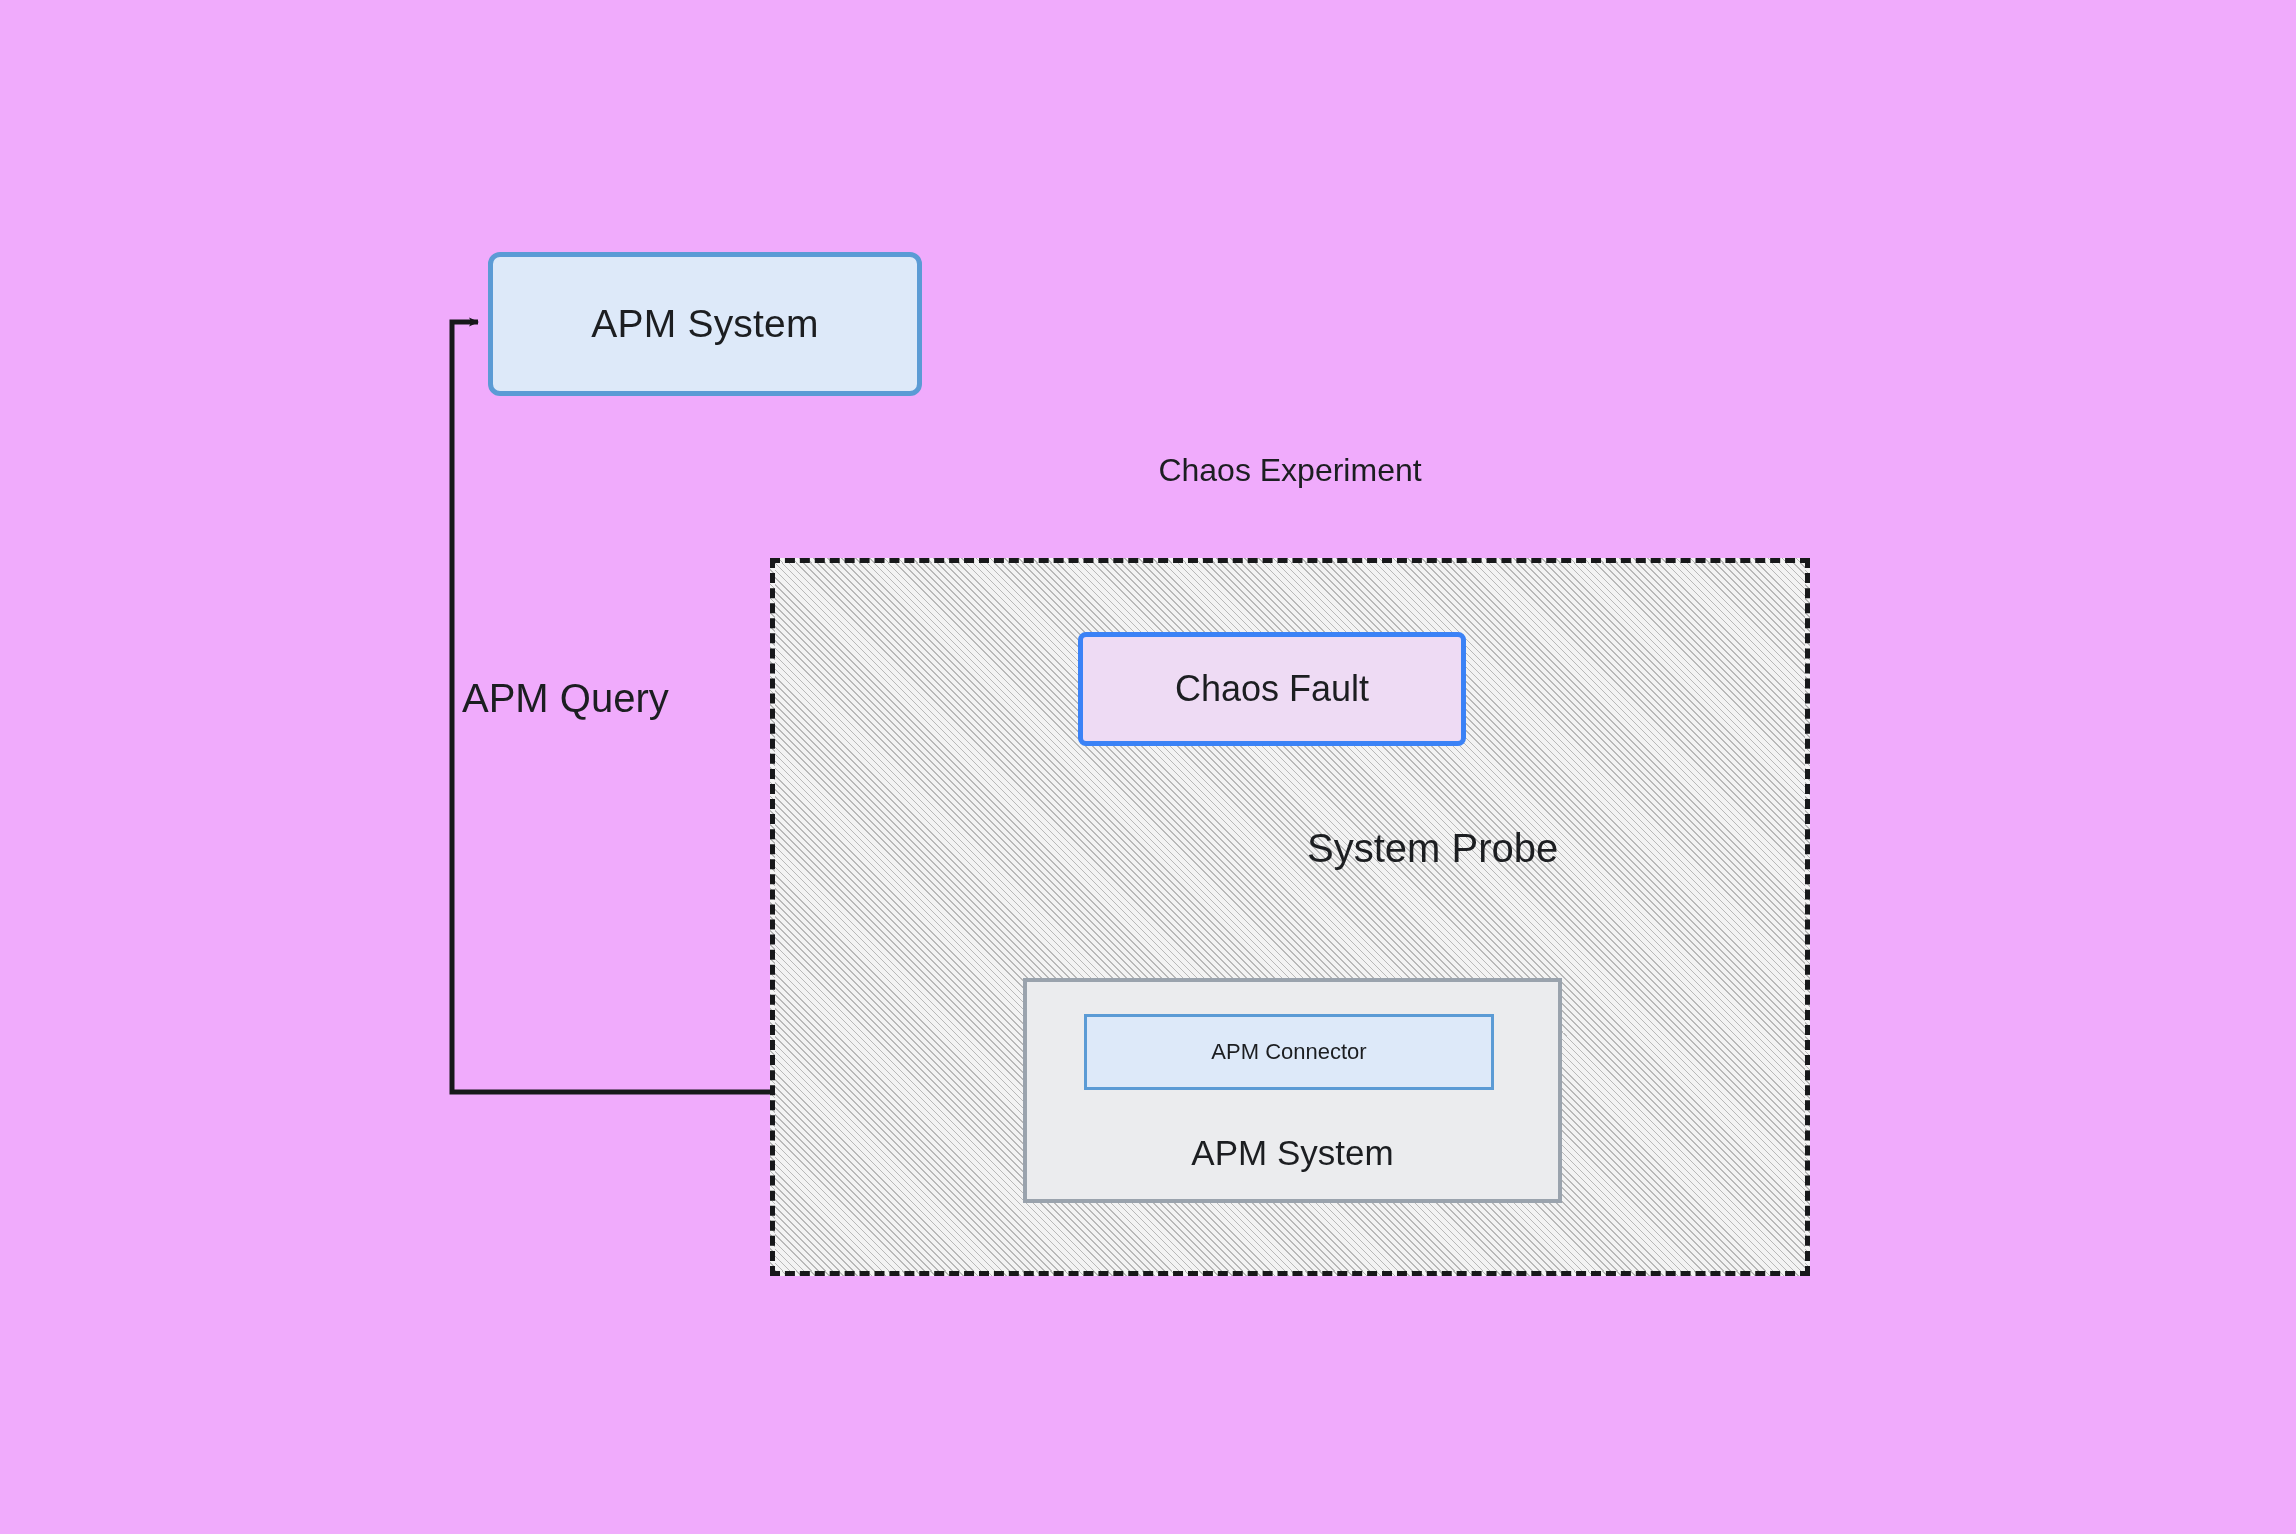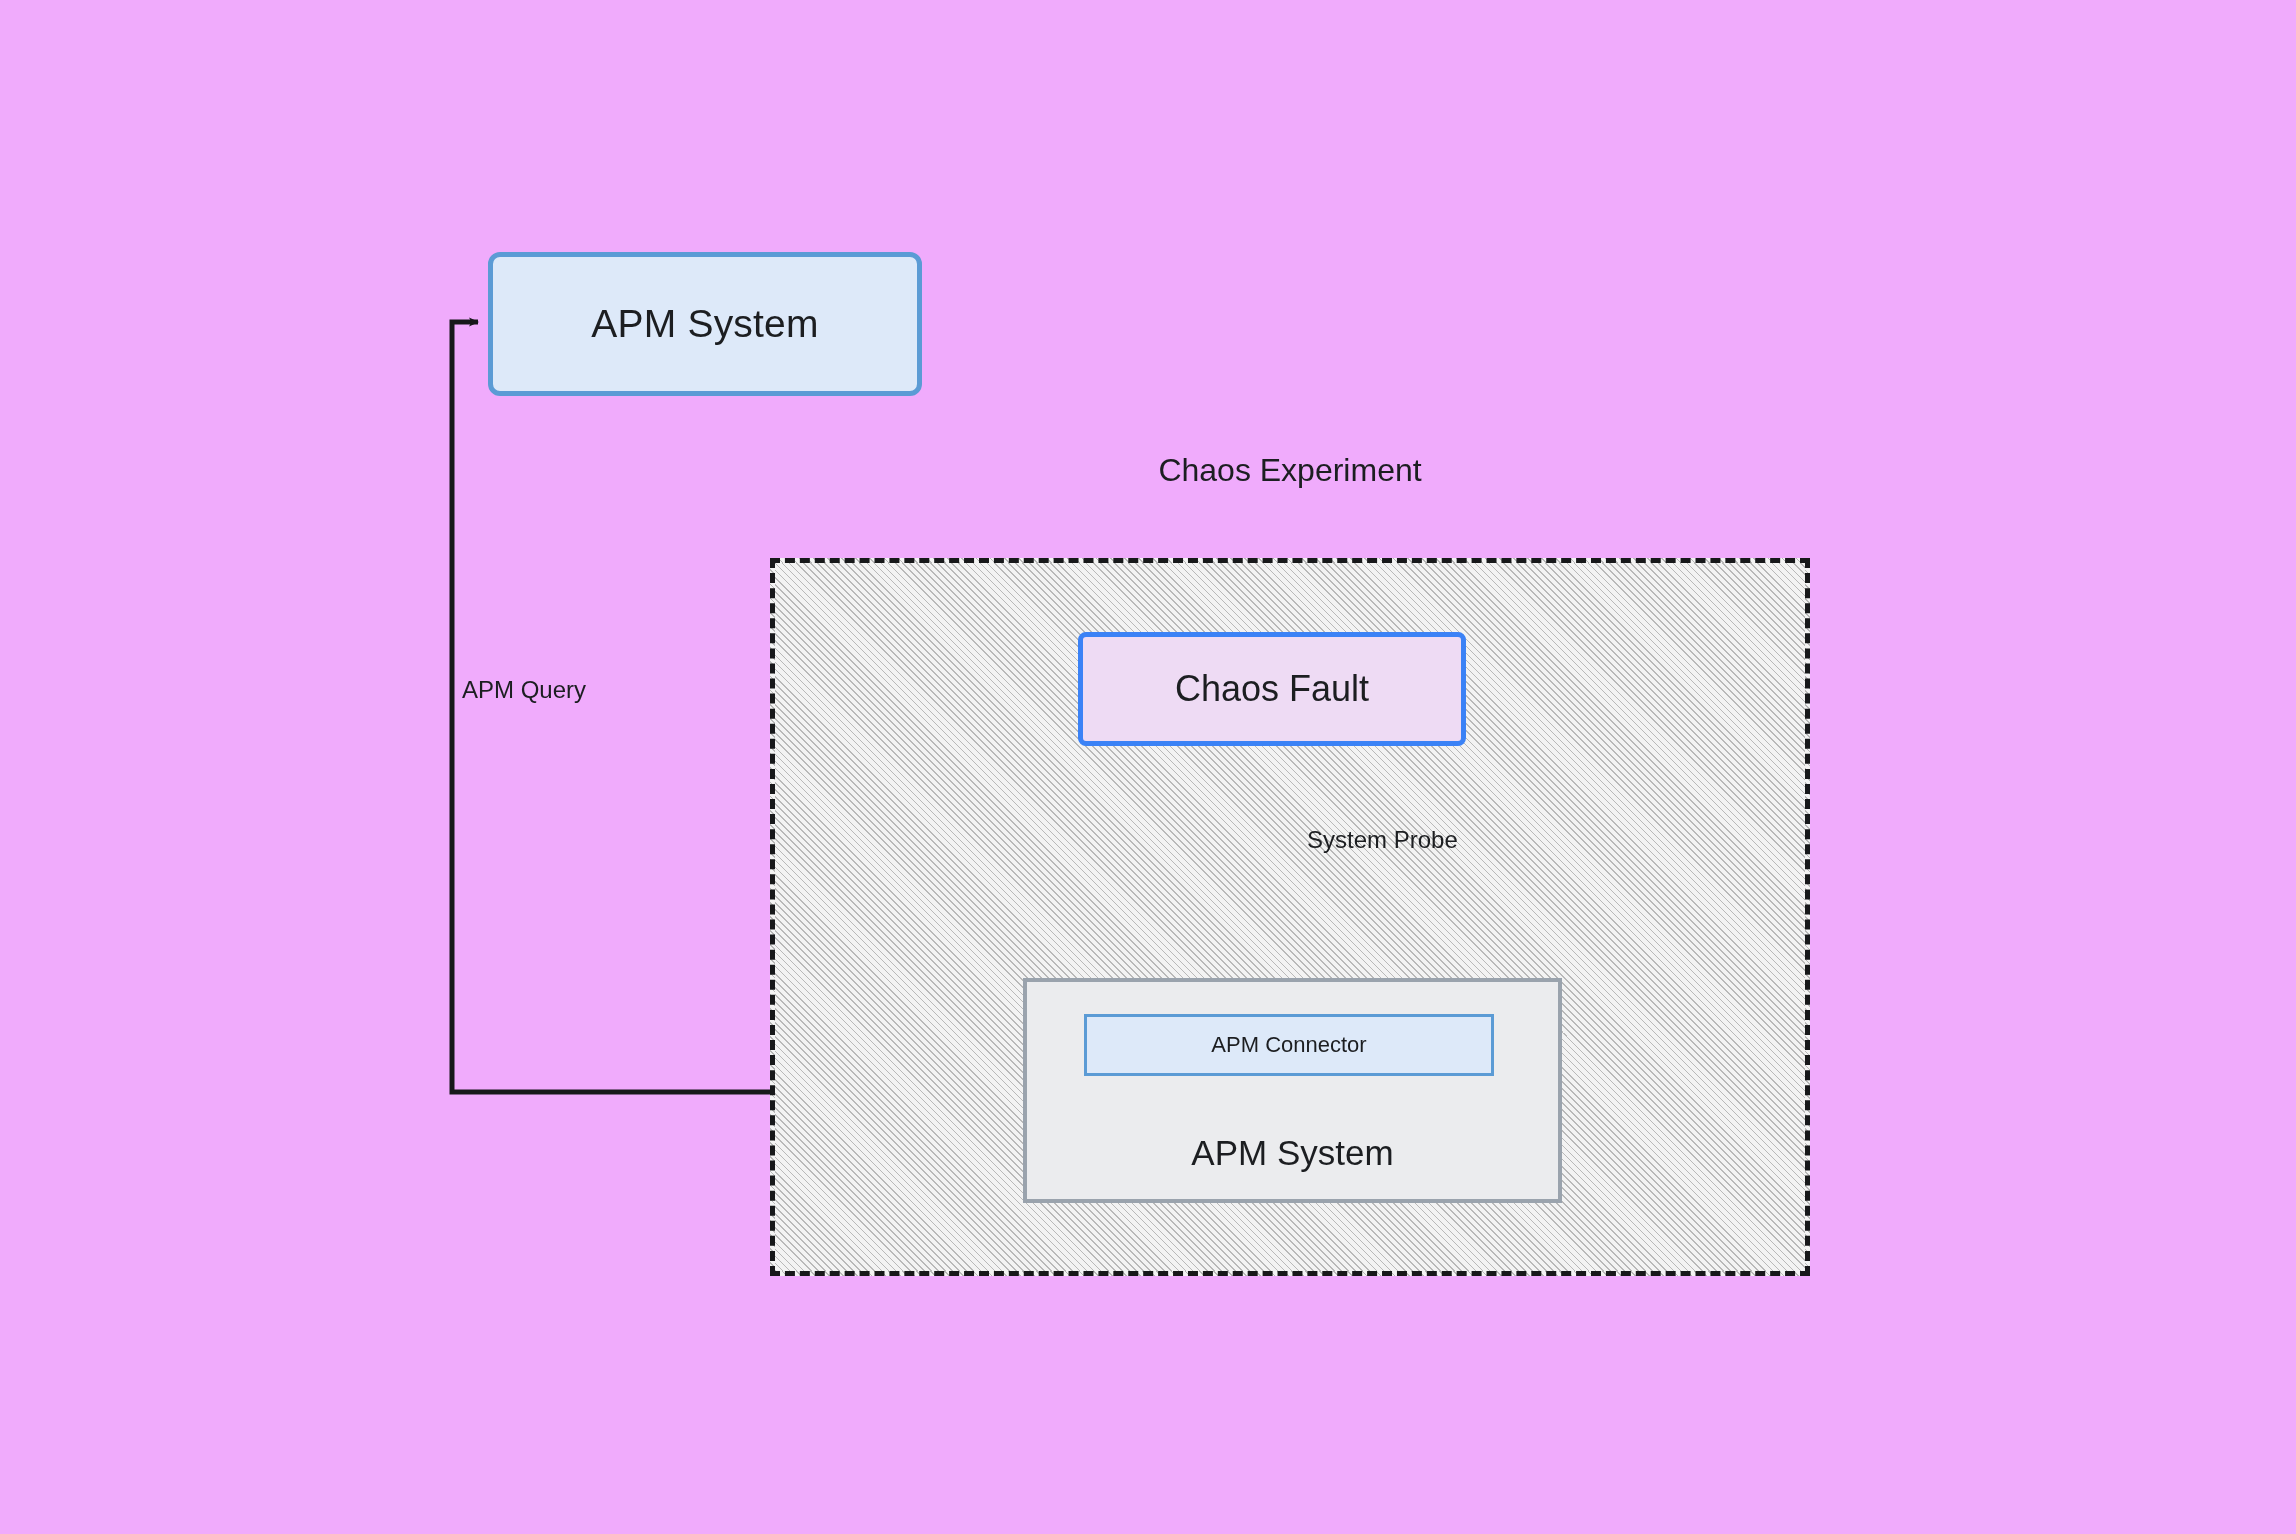--- a/index.html
+++ b/index.html
@@ -103,35 +103,35 @@
     font-size: 35px;
     color: #1c1e21;
   }
 
   
   #apm-connector {
     position: absolute;
     left: 57px;
     top: 32px;
     width: 410px;
-    height: 62px;
+    height: 76px;
     box-sizing: border-box;
     background: #dde9f9;
     border: 3px solid #5b9bd5;
     display: flex;
     align-items: center;
     justify-content: center;
     font-size: 22px;
     color: #1c1e21;
   }
 
   
   .edge-label {
     position: absolute;
-    font-size: 24px;
+    font-size: 40px;
     color: #1c1e21;
     white-space: nowrap;
   }
   #apm-query-label { left: 462px; top: 676px; }
   #execute-probe-label { left: 1307px; top: 826px; }
 
   
   #connectors {
     position: absolute;
     left: 0;

